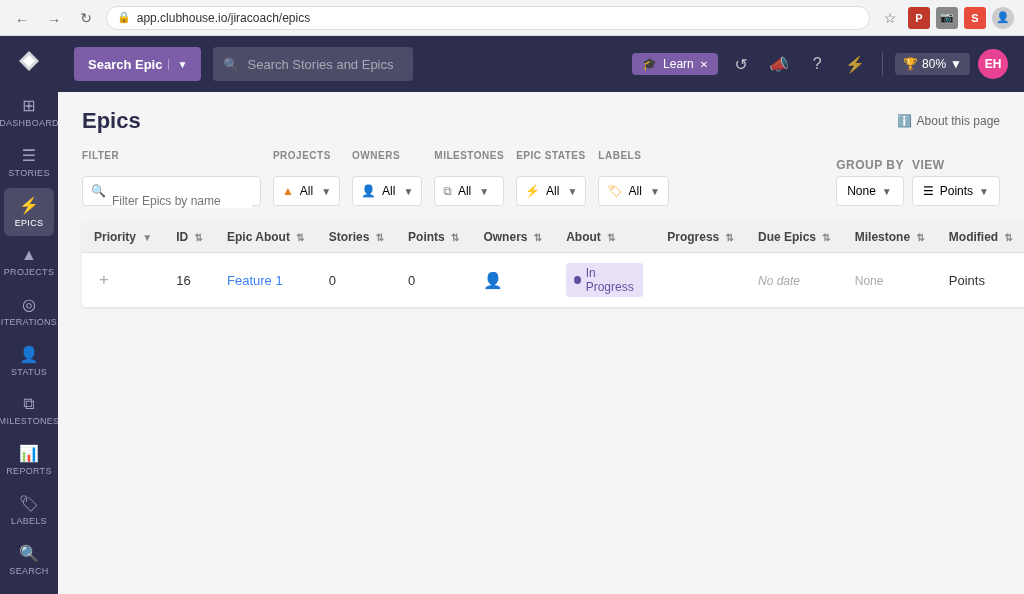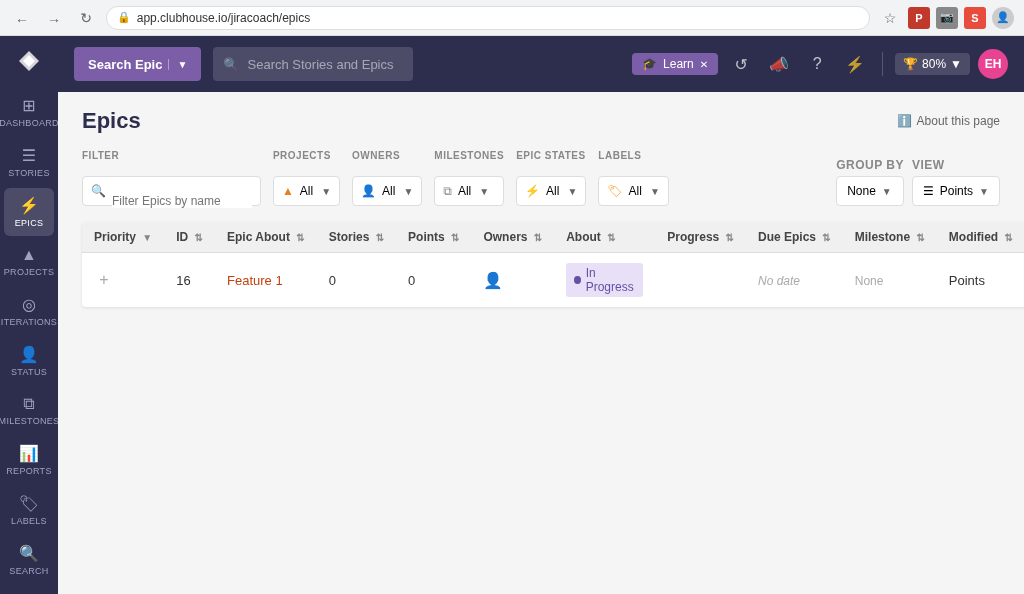--- a/index.html
+++ b/index.html
@@ -277,21 +277,21 @@
     }
     .epics-table tr:last-child td { border-bottom: none; }
 
     .priority-cell { display: flex; align-items: center; gap: 6px; }
     .add-row-btn {
       background: none; border: none;
       color: #aaa; cursor: pointer; font-size: 16px;
       display: flex; align-items: center; justify-content: center;
       width: 20px; height: 20px;
     }
-    .epic-link { color: #c2410c; text-decoration: none; font-weight: 500; }
+    .epic-link { color: #3b82f6; text-decoration: none; font-weight: 500; }
     .state-badge {
       display: inline-flex; align-items: center; gap: 5px;
       padding: 3px 8px;
       border-radius: 3px;
       font-size: 12px;
       font-weight: 500;
     }
     .state-in-progress { background: #e8e0f7; color: #6750a4; }
     .state-dot { width: 8px; height: 8px; border-radius: 50%; }
     .state-dot.purple { background: #6750a4; }

